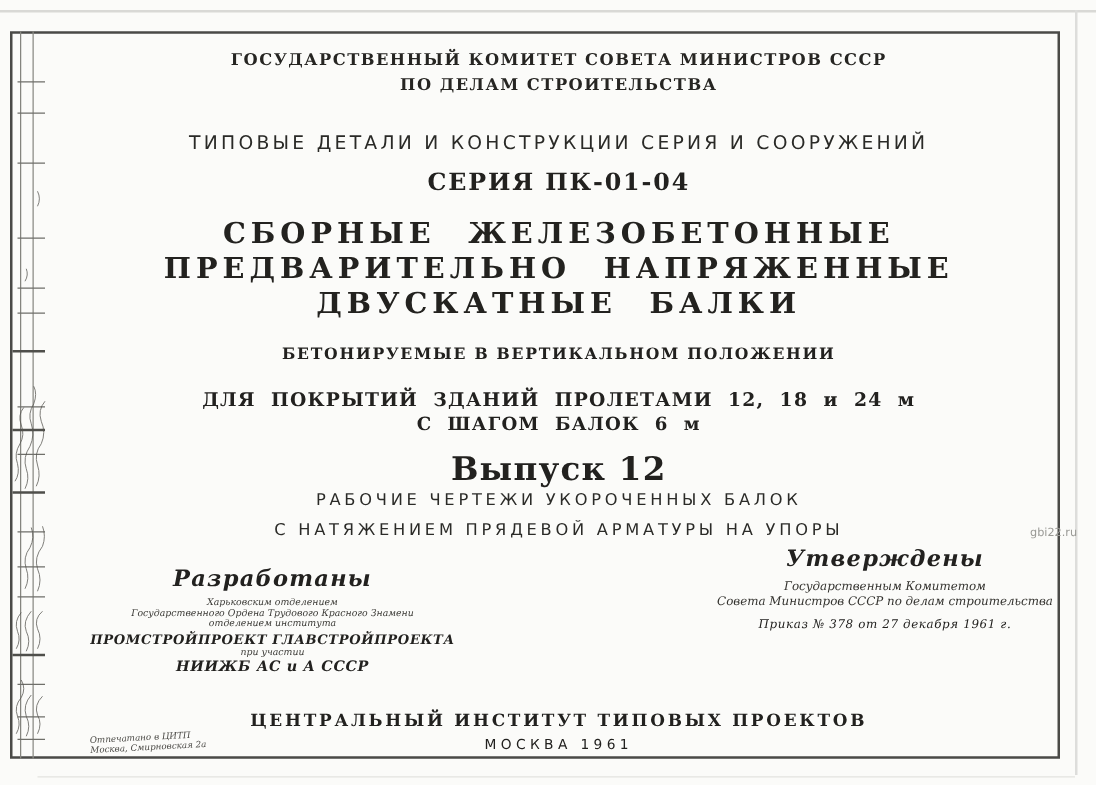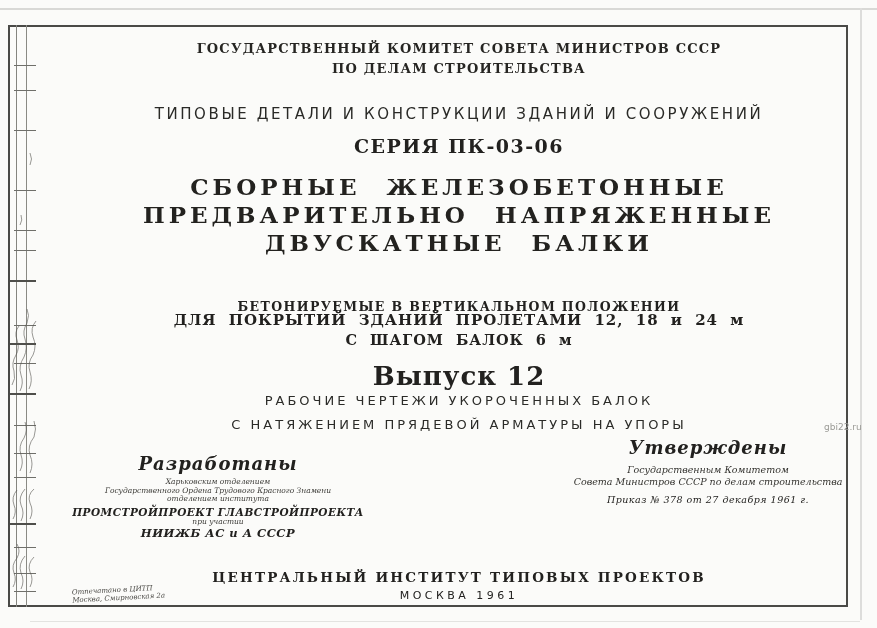--- a/index.html
+++ b/index.html
@@ -22,21 +22,21 @@
 
   
   .strip{position:absolute;left:8px;top:25px;width:30px;height:582px;box-sizing:border-box;}
   .strip .v{position:absolute;top:0;bottom:0;width:1px;background:#6a6a66;}
   .strip .h{position:absolute;left:6px;right:2px;height:1px;background:#6f6f6a;}
   .strip .h.heavy{height:2px;background:#4f4f4b;left:2px;}
   .strip svg{position:absolute;left:0;top:0;}
 
   .content{position:absolute;left:38px;top:25px;width:810px;height:582px;}
 
-  .c{position:absolute;left:16px;width:100%;text-align:center;white-space:nowrap;}
+  .c{position:absolute;left:4px;width:100%;text-align:center;white-space:nowrap;}
 
   .org{font-weight:bold;font-size:13px;letter-spacing:1.2px;color:#262522;}
   .type-line{font-family:"DejaVu Sans", sans-serif;font-size:15px;letter-spacing:2.6px;color:#2a2a27;}
   .series{font-weight:bold;font-size:19px;letter-spacing:1.5px;}
   .title{font-weight:bold;font-size:23px;letter-spacing:4px;word-spacing:14px;color:#23221f;text-align:center;}
   .subtitle{font-weight:bold;font-size:12.5px;letter-spacing:1.4px;}
   .app1{font-weight:bold;font-size:14.5px;letter-spacing:1px;word-spacing:6px;}
   .issue{font-weight:bold;font-size:26px;letter-spacing:1px;}
   .desc{font-family:"DejaVu Sans", sans-serif;font-size:13px;letter-spacing:3px;color:#2b2b28;}
 
@@ -103,28 +103,28 @@
       <path d="M22,140 q3,-6 0,-12"></path>
     </g>
   </svg>
 </div>
 
 <div class="content">
 
   <div class="c org" style="top:16px;">ГОСУДАРСТВЕННЫЙ КОМИТЕТ СОВЕТА МИНИСТРОВ  СССР</div>
   <div class="c org" style="top:36px;">ПО ДЕЛАМ СТРОИТЕЛЬСТВА</div>
 
-  <div class="c type-line" style="top:80px;">ТИПОВЫЕ ДЕТАЛИ И КОНСТРУКЦИИ ЗДАНИЙ И СООРУЖЕНИЙ</div>
-  <div class="c series" style="top:110px;">СЕРИЯ ПК-03-06</div>
+  <div class="c type-line" style="top:80px;">ТИПОВЫЕ ДЕТАЛИ И КОНСТРУКЦИИ СЕРИЯ И СООРУЖЕНИЙ</div>
+  <div class="c series" style="top:110px;">СЕРИЯ ПК-01-04</div>
 
   <div class="c title" style="top:148px;">СБОРНЫЕ ЖЕЛЕЗОБЕТОННЫЕ</div>
   <div class="c title" style="top:176px;">ПРЕДВАРИТЕЛЬНО НАПРЯЖЕННЫЕ</div>
   <div class="c title" style="top:204px;">ДВУСКАТНЫЕ БАЛКИ</div>
 
-  <div class="c subtitle" style="top:250px;margin-top:24px;">БЕТОНИРУЕМЫЕ В ВЕРТИКАЛЬНОМ ПОЛОЖЕНИИ</div>
+  <div class="c subtitle" style="top:250px;">БЕТОНИРУЕМЫЕ В ВЕРТИКАЛЬНОМ ПОЛОЖЕНИИ</div>
 
   <div class="c app1" style="top:286px;font-size:15px;">ДЛЯ  ПОКРЫТИЙ  ЗДАНИЙ  ПРОЛЕТАМИ  12, 18 и 24 м</div>
   <div class="c app1" style="top:306px;">С ШАГОМ БАЛОК  6  м</div>
 
   <div class="c issue" style="top:336px;">Выпуск  12</div>
   <div class="c desc" style="top:368px;">РАБОЧИЕ ЧЕРТЕЖИ УКОРОЧЕННЫХ БАЛОК</div>
   <div class="c desc" style="top:392px;">С НАТЯЖЕНИЕМ  ПРЯДЕВОЙ  АРМАТУРЫ НА УПОРЫ</div>
 
   <div class="dev-block">
     <div class="script-head">Разработаны</div>

